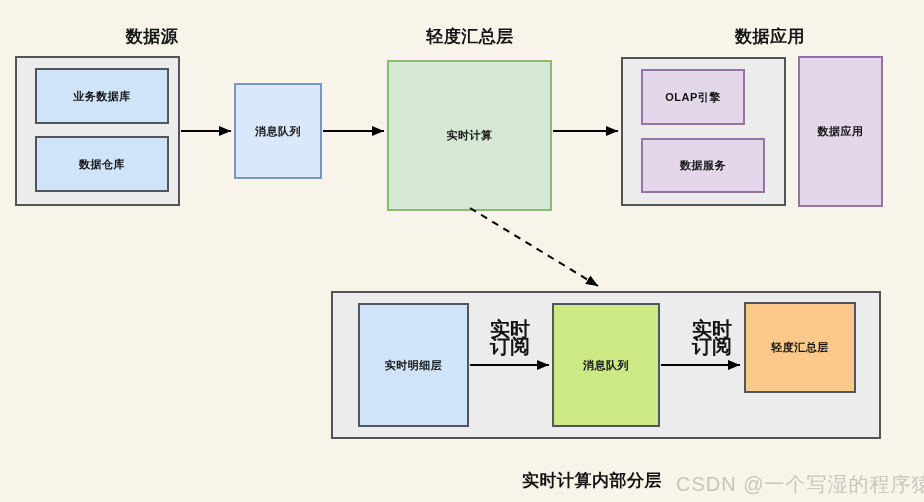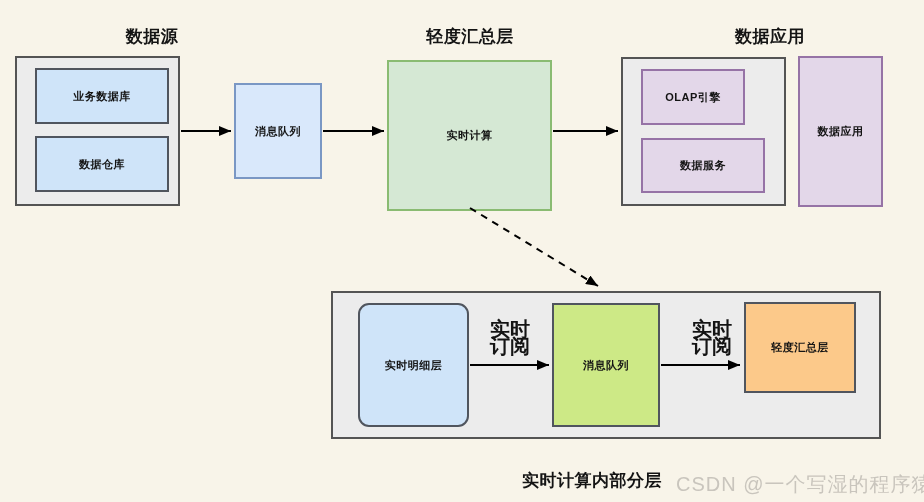--- a/index.html
+++ b/index.html
@@ -90,21 +90,21 @@
   #ds-container{left:15px;top:56px;width:165px;height:150px;}
   #business-db{left:35px;top:68px;width:134px;height:56px;}
   #access-log{left:35px;top:136px;width:134px;height:56px;}
   #mq-top{left:234px;top:83px;width:88px;height:96px;}
   #realtime-compute{left:387px;top:60px;width:165px;height:151px;}
   #app-container{left:621px;top:57px;width:165px;height:149px;}
   #olap-engine{left:641px;top:69px;width:104px;height:56px;}
   #data-service{left:641px;top:138px;width:124px;height:55px;}
   #data-app{left:798px;top:56px;width:85px;height:151px;}
   #internal-container{left:331px;top:291px;width:550px;height:148px;}
-  #detail-layer{left:358px;top:303px;width:111px;height:124px;border-radius:11px;}
+  #detail-layer{left:358px;top:303px;width:111px;height:124px;}
   #mq-bottom{left:552px;top:303px;width:108px;height:124px;}
   #summary-layer{left:744px;top:302px;width:112px;height:91px;}
 
   
   #label-datasource{left:152px;top:25px;}
   #label-warehouse{left:470px;top:25px;}
   #label-application{left:770px;top:25px;}
   #label-internal{left:592px;top:469px;}
   #edge-label-1{left:510px;top:321px;}
   #edge-label-2{left:712px;top:321px;}

